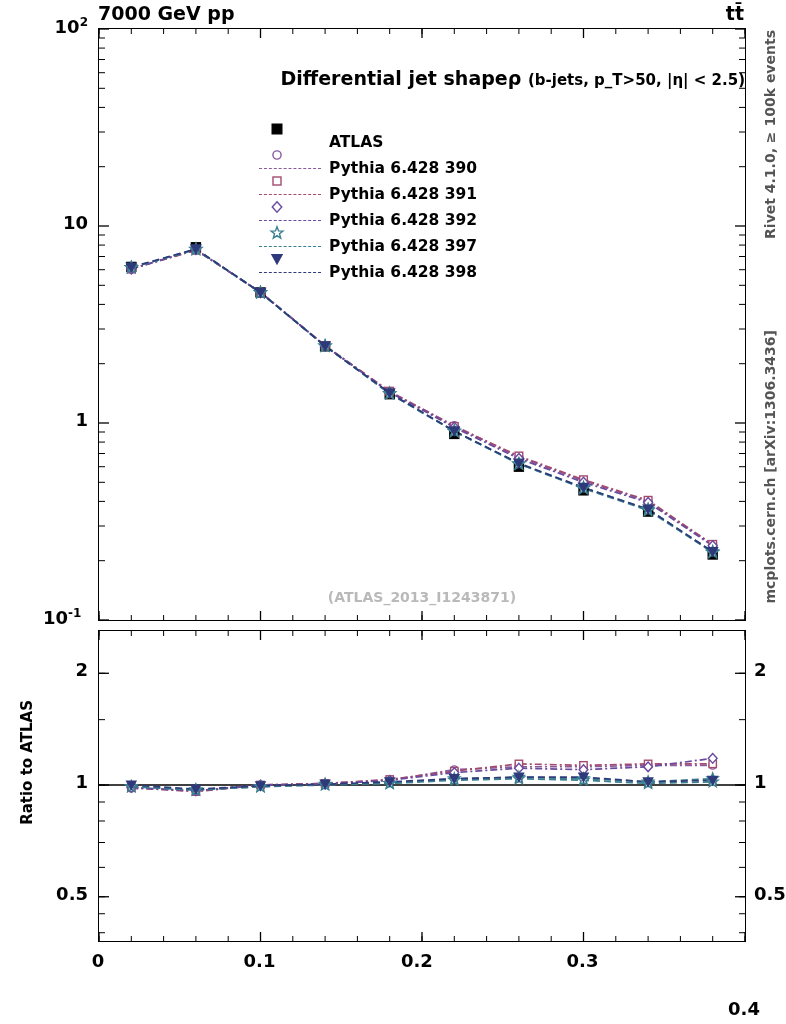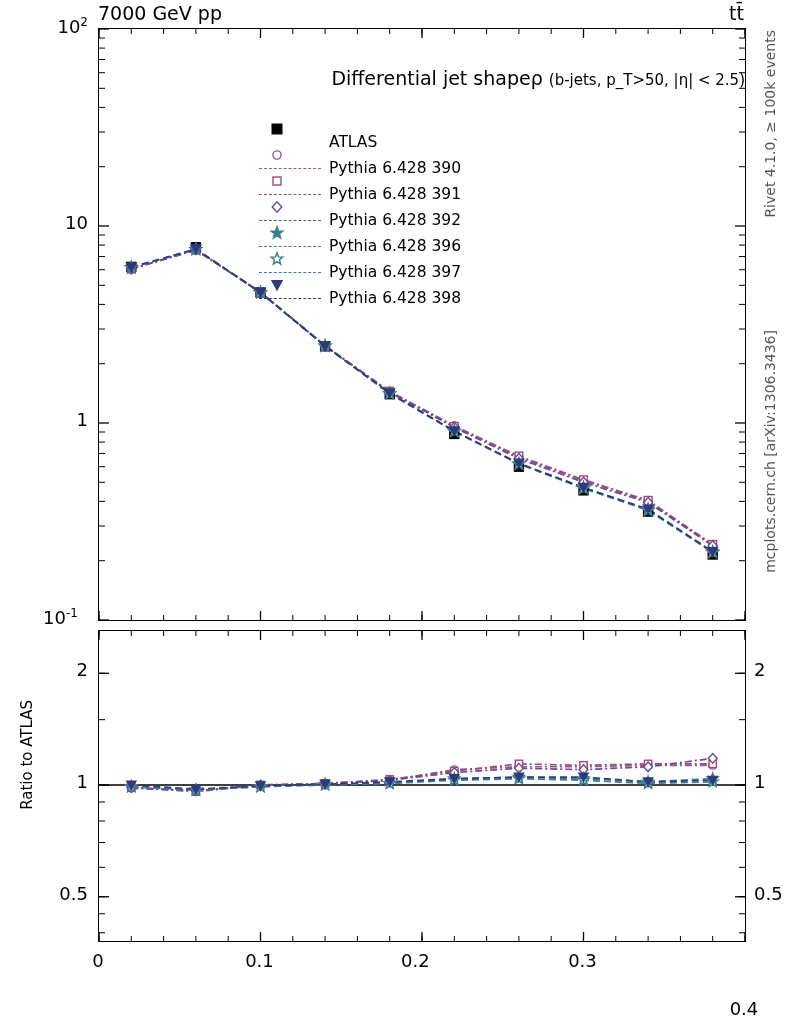--- a/index.html
+++ b/index.html
@@ -11,20 +11,21 @@
     width: 786px;
     height: 1024px;
     font-family: "DejaVu Sans", sans-serif;
     color: #000000;
     overflow: hidden;
   }
   #root {
     position: relative;
     width: 786px;
     height: 1024px;
+    font-weight: bold;
   }
   .abs { position: absolute; }
 
   
   .hdr-left {
     left: 98px; top: 2px;
     font-size: 19px;
   }
   .hdr-right {
     right: 42px; top: 2px;
@@ -514,50 +515,40 @@
               </g>
             </svg>
           </div>
           <div class="leg-label">Pythia 6.428 392</div>
         </div>
         <div class="leg-row">
           <div class="leg-key">
             <div class="leg-line" style="border-top-color: rgb(58, 127, 143); border-top-style: dashed;"></div>
             <svg width="26" height="26" class="leg-mk" style="position: absolute; left: 18px; top: 0px;">
               <g>
-                <path d="M 13.00 6.75 L 14.53 10.90 L 18.94 11.07 L 15.47 13.80 L 16.67 18.06 L 13.00 15.60 L 9.33 18.06 L 10.53 13.80 L 7.06 11.07 L 11.47 10.90 Z" stroke="#3a7f8f" stroke-width="1.4" fill="#3a7f8f"></path>
-              </g>
-            </svg>
-          </div>
-          <div class="leg-label">Pythia 6.428 396</div>
-        </div>
-        <div class="leg-row">
-          <div class="leg-key">
-            <div class="leg-line" style="border-top-color: rgb(58, 127, 143); border-top-style: dashed;"></div>
-            <svg width="26" height="26" class="leg-mk" style="position: absolute; left: 18px; top: 0px;">
-              <g>
                 <path d="M 13.00 6.75 L 14.53 10.90 L 18.94 11.07 L 15.47 13.80 L 16.67 18.06 L 13.00 15.60 L 9.33 18.06 L 10.53 13.80 L 7.06 11.07 L 11.47 10.90 Z" stroke="#3a7f8f" stroke-width="1.4" fill="#ffffff"></path>
               </g>
             </svg>
           </div>
           <div class="leg-label">Pythia 6.428 397</div>
         </div>
         <div class="leg-row">
           <div class="leg-key">
             <div class="leg-line" style="border-top-color: rgb(46, 58, 122); border-top-style: dashed;"></div>
             <svg width="26" height="26" class="leg-mk" style="position: absolute; left: 18px; top: 0px;">
               <g>
                 <path d="M 8 8.75 L 18 8.75 L 13 17.75 Z" stroke="#2e3a7a" stroke-width="1.4" fill="#2e3a7a"></path>
               </g>
             </svg>
           </div>
           <div class="leg-label">Pythia 6.428 398</div>
         </div>
       </div>
 
+    <div class="abs watermark">(ATLAS_2013_I1243871)</div>
   </div>
 
   <div id="main-yticks">
       <div class="ticklabel" style="left: 0px; width: 88px; text-align: right; top: 15px;">10<span class="exp">2</span></div>
       <div class="ticklabel" style="left: 0px; width: 88px; text-align: right; top: 212px;">10</div>
       <div class="ticklabel" style="left: 0px; width: 88px; text-align: right; top: 409px;">1</div>
       <div class="ticklabel" style="left: 0px; width: 88px; top: 606px; margin-left: 43px;">10<span class="exp">-1</span></div>
     </div>
 
   <div class="abs" id="ratioframe">

